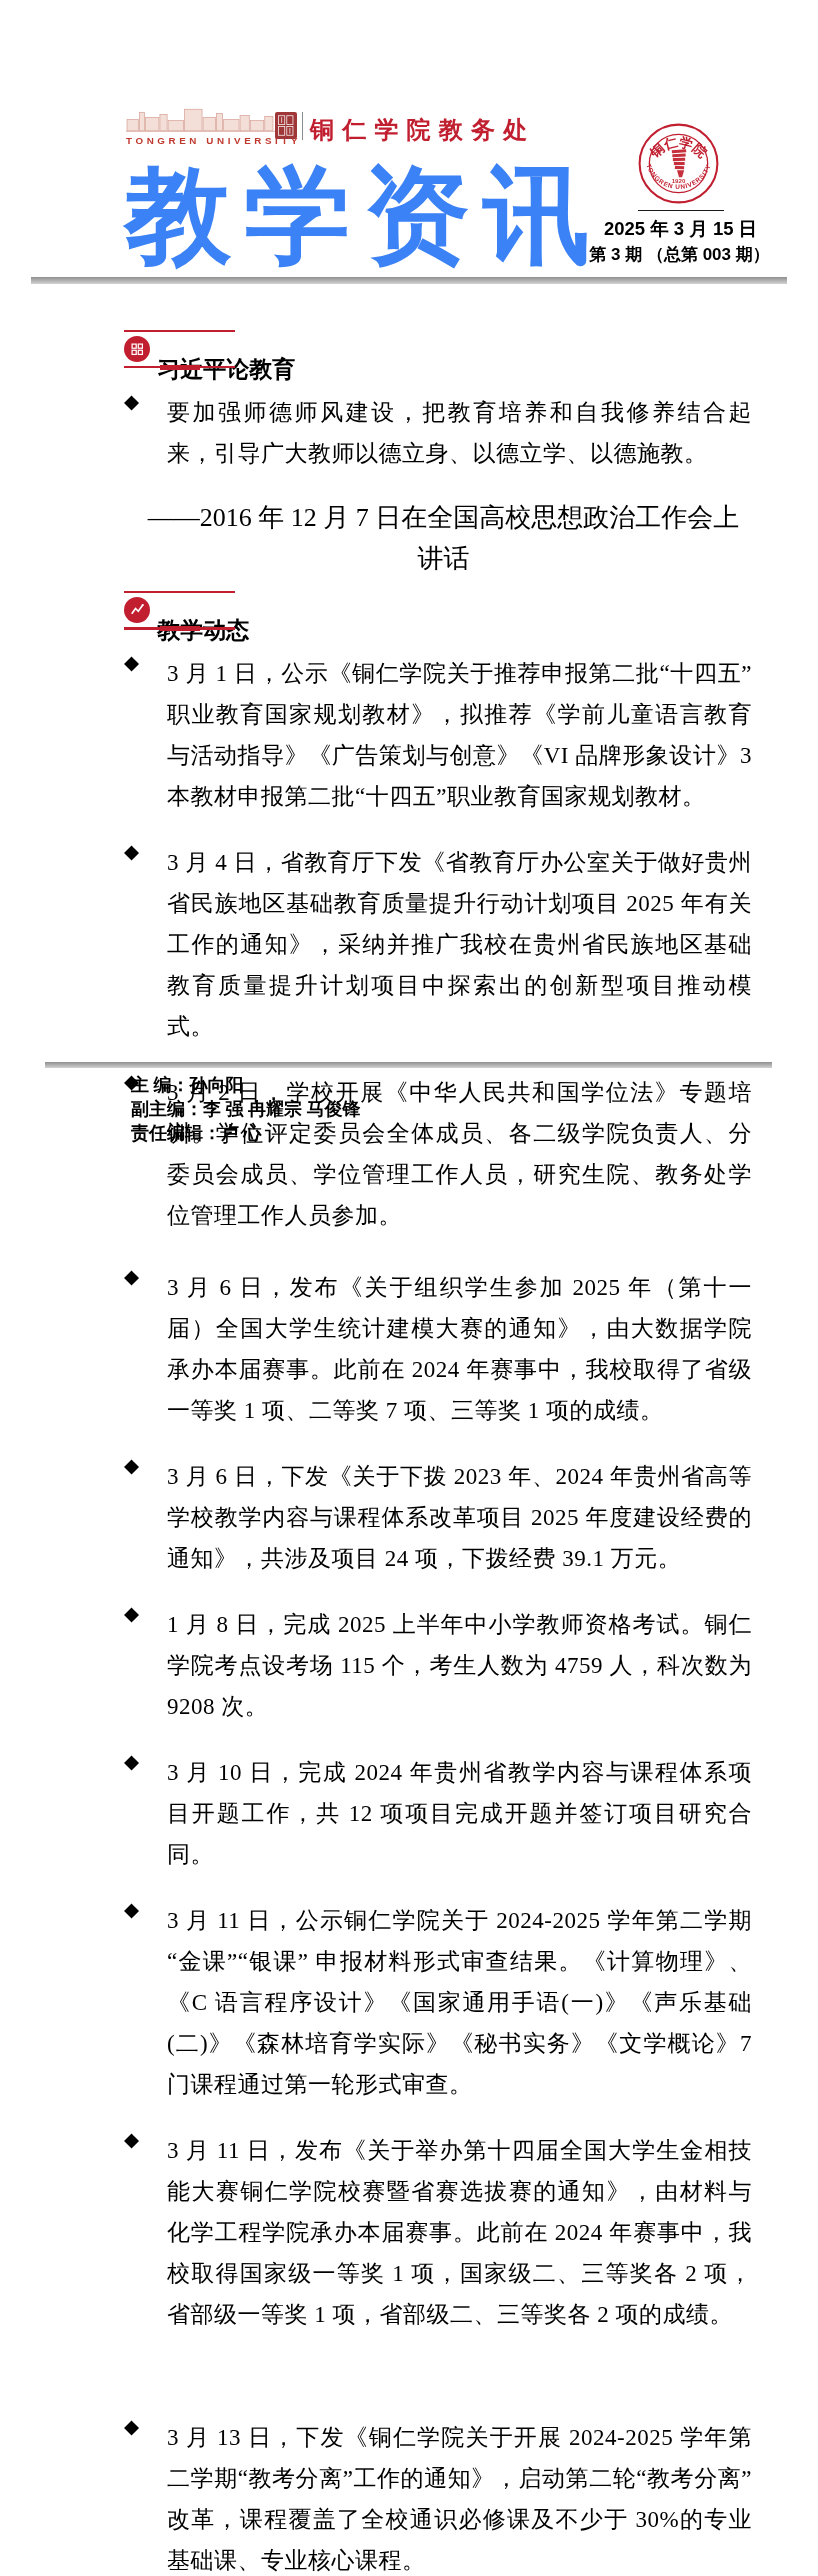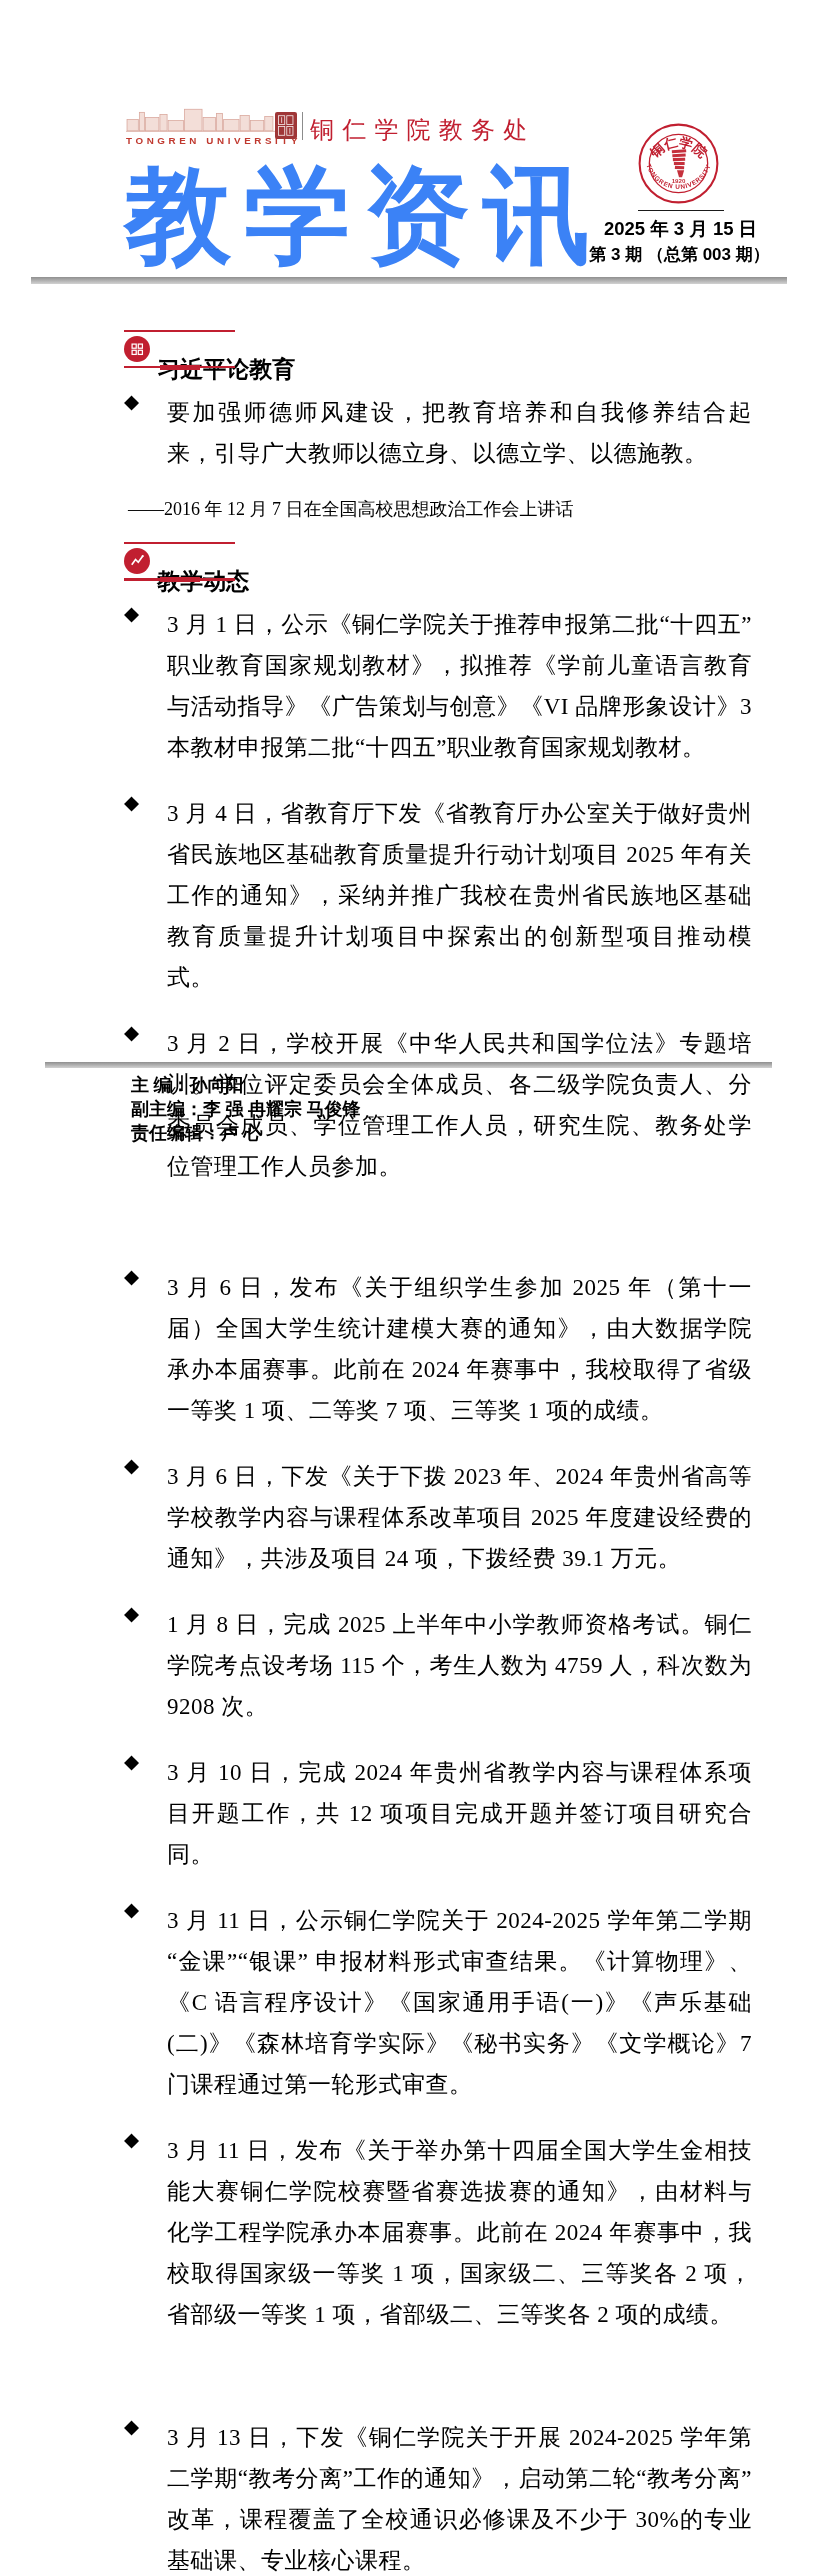--- a/index.html
+++ b/index.html
@@ -7,21 +7,21 @@
   .page{position:relative;width:818px;height:3470px;background:#fff;overflow:hidden;}
 
   
   .skyline{position:absolute;left:126px;top:102px;width:149px;height:32px;}
   .skyline-caption{position:absolute;left:126px;top:135px;width:149px;font-family:"Liberation Sans","DejaVu Sans",sans-serif;
     font-size:9.8px;font-weight:bold;color:#c0392f;letter-spacing:3.6px;white-space:nowrap;}
   .seal{position:absolute;left:275px;top:112px;width:21.6px;height:27px;background:#9f3637;border-radius:2.1px;
     display:flex;align-items:center;justify-content:center;}
   .seal svg{width:17.5px;height:23px;}
   .mast-divider{position:absolute;left:302px;top:112px;width:1px;height:28px;background:#8c8c8c;}
-  .dept{position:absolute;left:310px;top:114px;font-size:24px;font-weight:normal;color:#c11f30;letter-spacing:8.2px;white-space:nowrap;}
+  .dept{position:absolute;left:310px;top:114px;font-size:24px;font-weight:bold;color:#c11f30;letter-spacing:8.2px;white-space:nowrap;}
   .big-title{position:absolute;left:125px;top:161px;font-size:106px;line-height:1.05;font-weight:bold;color:#3b82f6;
     letter-spacing:13.4px;white-space:nowrap;font-family:"Liberation Serif","DejaVu Serif",serif;}
   .logo{position:absolute;left:635px;top:120px;width:87px;height:87px;}
   .logo-line{position:absolute;left:638px;top:210px;width:86px;height:1px;background:#1a1a1a;}
   .mast-date{position:absolute;left:598px;top:216px;width:165px;text-align:center;font-size:18.5px;font-weight:bold;
     font-family:"Liberation Sans","DejaVu Sans",sans-serif;white-space:nowrap;}
   .mast-issue{position:absolute;left:587px;top:243px;width:185px;text-align:center;font-size:17px;font-weight:bold;
     font-family:"Liberation Sans","DejaVu Sans",sans-serif;white-space:nowrap;}
 
   .gray-bar{position:absolute;height:6.7px;background:linear-gradient(#8f8f8f,#d2d2d2);}
@@ -42,21 +42,21 @@
     display:flex;align-items:center;justify-content:center;}
   .sec-icon svg{width:16.5px;height:16.5px;}
   .sec-title{font-family:"Liberation Sans","DejaVu Sans",sans-serif;font-size:23px;font-weight:bold;white-space:nowrap;margin-top:40px;}
   .sec-line-bot{position:relative;width:111px;height:2.1px;background:#c11f30;margin-top:2.1px;}
   .sec-line-bot .thick{position:absolute;left:36px;top:-1.5px;width:40px;height:5.2px;background:#c11f30;}
 
   
   .item{display:flex;align-items:flex-start;margin:0 0 3.1px 0;}
   .marker{flex:0 0 32px;width:32px;font-size:19.6px;line-height:41px;color:#000;}
   .itext{flex:1;margin:11px;font-size:23px;line-height:41px;text-align:justify;letter-spacing:0.5px;}
-  .attr{font-size:18px;line-height:41px;text-align:left;margin:4px;}
+  .attr{font-size:26px;line-height:41px;text-align:center;margin:12px;}
   .quote-wrap{margin-bottom:12.4px;}
 
   
   .editors{position:absolute;left:131px;top:1073px;width:574px;display:flex;justify-content:space-between;
     font-size:18px;font-weight:bold;white-space:nowrap;flex-direction:column;}
 </style>
 </head>
 <body>
 
 <div class="page">

